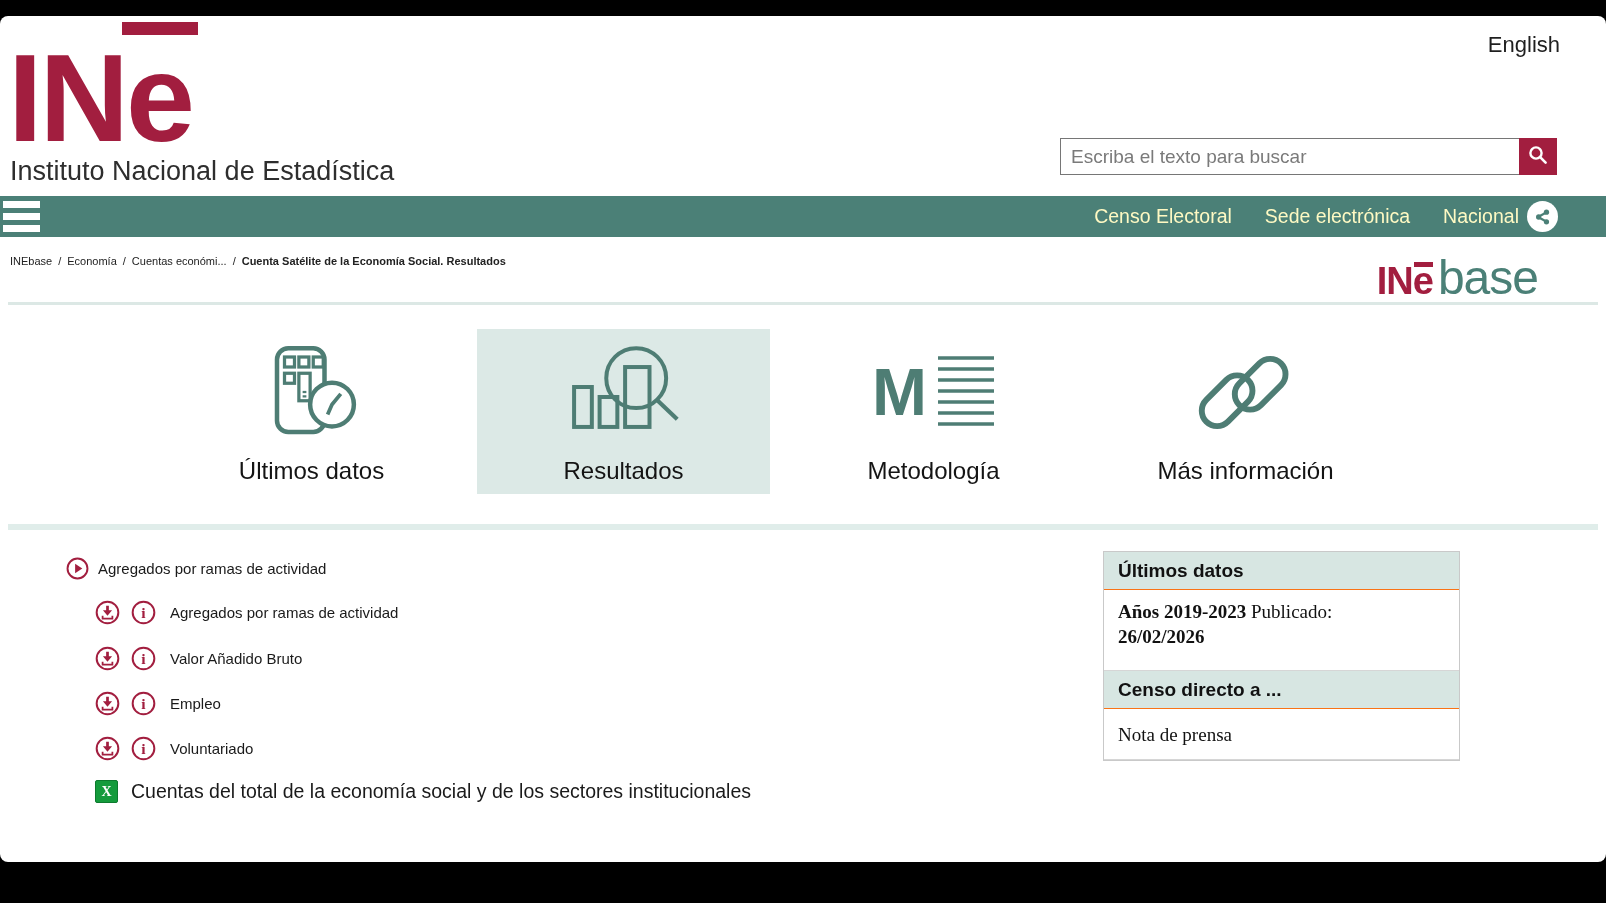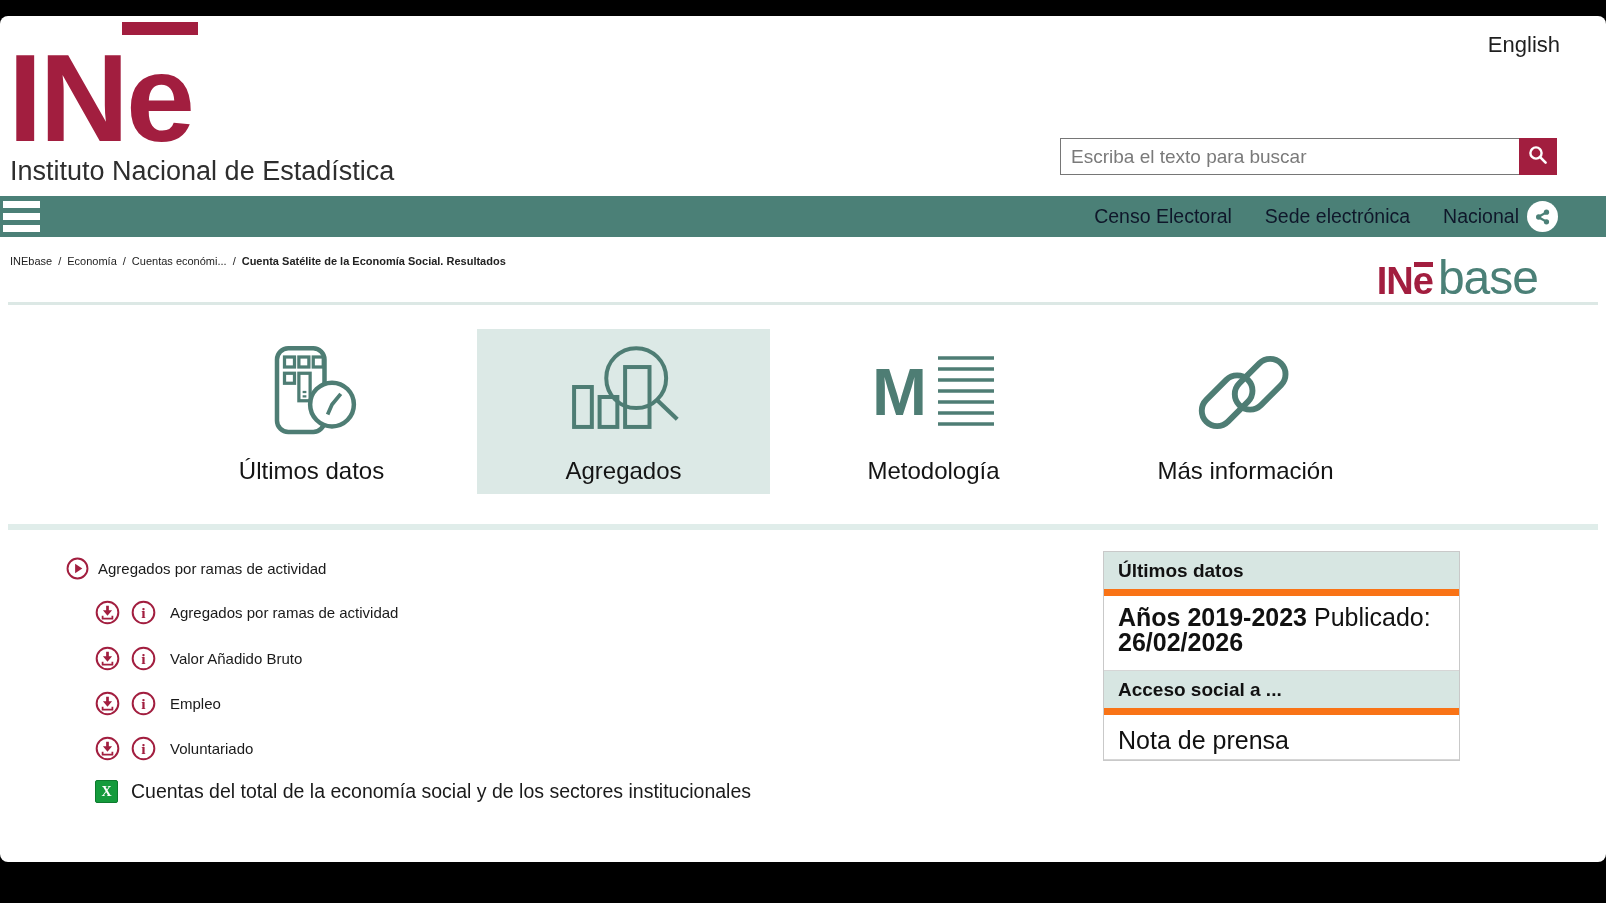--- a/index.html
+++ b/index.html
@@ -16,21 +16,21 @@
   .search-bar { position:absolute; left:1060px; top:122px; width:497px; height:37px; display:flex; }
   .search-input { flex:1; height:37px; border:1px solid #767676; border-right:none; font-size:19px; padding:0 10px; color:#333; font-family:"Liberation Sans", sans-serif; outline:none; }
   .search-input::placeholder { color:#7a7a7a; }
   .search-btn { width:38px; height:37px; background:#A21E3F; border:none; display:flex; align-items:center; justify-content:center; cursor:pointer; }
 
   
   .navbar { position:absolute; left:0; top:180px; width:1606px; height:41px; background:#4B8077; display:flex; align-items:center; }
   .menu-btn { position:absolute; left:3px; top:5px; width:38px; height:31px; display:flex; flex-direction:column; justify-content:space-between; cursor:pointer; }
   .menu-btn i { display:block; width:37px; height:7px; background:#fff; }
   .nav-links { margin-left:auto; display:flex; align-items:center; gap:33px; padding-right:48px; }
-  .nav-link { color:#0f172a; font-size:19.5px; cursor:pointer; display:flex; align-items:center; gap:8px; }
+  .nav-link { color:#fef9c3; font-size:19.5px; cursor:pointer; display:flex; align-items:center; gap:8px; }
   .share-circle { width:31px; height:31px; border-radius:50%; background:#fff; display:flex; align-items:center; justify-content:center; }
 
   
   .breadcrumb { position:absolute; left:10px; top:230px; height:30px; line-height:30px; font-size:11px; color:#222; white-space:nowrap; }
   .breadcrumb .sep { margin:0 6px; }
   .breadcrumb .crumb { cursor:pointer; }
   .breadcrumb .current { font-weight:bold; }
   .inebase-logo { position:absolute; right:68px; top:234px; height:50px; display:flex; align-items:baseline; cursor:pointer; }
   .inebase-ine { font-size:38px; font-weight:bold; color:#A21E3F; letter-spacing:-1px; }
   .inebase-e { position:relative; font-size:38px; font-weight:bold; color:#A21E3F; }
@@ -55,21 +55,21 @@
   .item-row .ic { cursor:pointer; display:flex; }
   .item-row .gap1 { width:11px; } .item-row .gap2 { width:14px; }
   .r1 { top:584px; } .r2 { top:630px; } .r3 { top:675px; } .r4 { top:720px; }
   .excel-row { position:absolute; left:95px; top:764px; display:flex; align-items:center; gap:13px; }
   .excel-ic { width:23px; height:23px; background:#149B3C; border:1px solid #0d7a2e; border-radius:2px; display:flex; align-items:center; justify-content:center; cursor:pointer; }
   .excel-ic span { color:#fff; font-weight:bold; font-size:14px; font-family:"Liberation Serif", serif; }
 
   
   .sidebox { position:absolute; left:1103px; top:535px; width:357px; border:1px solid #c9c9c9; background:#fff; }
   .sidebox .hd { background:#D7E6E2; font-weight:bold; font-size:19px; color:#111; padding:8px 14px; height:37px; }
-  .sidebox .row { font-size:25px; color:#111; padding:9px 14px; border-top:7px solid #f97316; border-bottom:1px solid #d6d6d6; line-height:25px; }
+  .sidebox .row { font-size:19px; color:#111; padding:9px 14px; border-top:1px solid #f97316; border-bottom:1px solid #d6d6d6; line-height:25px;font-family:Liberation Serif, serif; }
   .sidebox .row.latest { height:82px; }
   .sidebox .row.access { height:52px; padding-top:13px; }
   .sidebox b { font-weight:bold; }
   .sidebox .link { cursor:pointer; }
 </style>
 </head>
 <body>
 
 <div class="screen">
   <div class="page">
@@ -154,21 +154,21 @@
     <div class="tile t2 selected">
       <div class="icon-wrap">
         <svg width="122" height="96" viewBox="0 0 110 85" fill="none" stroke="#4E7D74">
           <rect x="10" y="38" width="16" height="36" stroke-width="3.6"></rect>
           <rect x="33" y="47" width="16" height="27" stroke-width="3.6"></rect>
           <rect x="56" y="20" width="22" height="54" stroke-width="3.6"></rect>
           <circle cx="66" cy="30" r="27" stroke-width="3.6"></circle>
           <line x1="85" y1="50" x2="103" y2="67" stroke-width="3.8"></line>
         </svg>
       </div>
-      <div class="tile-label">Agregados</div>
+      <div class="tile-label">Resultados</div>
     </div>
 
     <div class="tile t3">
       <div class="icon-wrap">
         <div class="m-icon">
           <span class="m-letter">M</span>
           <svg width="58" height="74" viewBox="0 0 58 74" stroke="#4E7D74">
             <line x1="1" y1="3" x2="57" y2="3" stroke-width="3.4"></line>
             <line x1="1" y1="14" x2="57" y2="14" stroke-width="3.4"></line>
             <line x1="1" y1="25" x2="57" y2="25" stroke-width="3.4"></line>
@@ -287,20 +287,20 @@
       <span class="label" style="font-size:19.5px;color:#1a1a1a;cursor:pointer;">Cuentas del total de la economía social y de los sectores institucionales</span>
     </div>
 
     <div class="sidebox">
       <div class="hd">Últimos datos</div>
       <div class="row latest">
         <b>Años 2019-2023</b>
         <span>Publicado:</span><br>
         <b>26/02/2026</b>
       </div>
-      <div class="hd">Acceso social a ...</div>
+      <div class="hd">Censo directo a ...</div>
       <div class="row access">
         <span class="link">Nota de prensa</span>
       </div>
     </div>
 
   </div>
 </div>
 
 </body></html>

